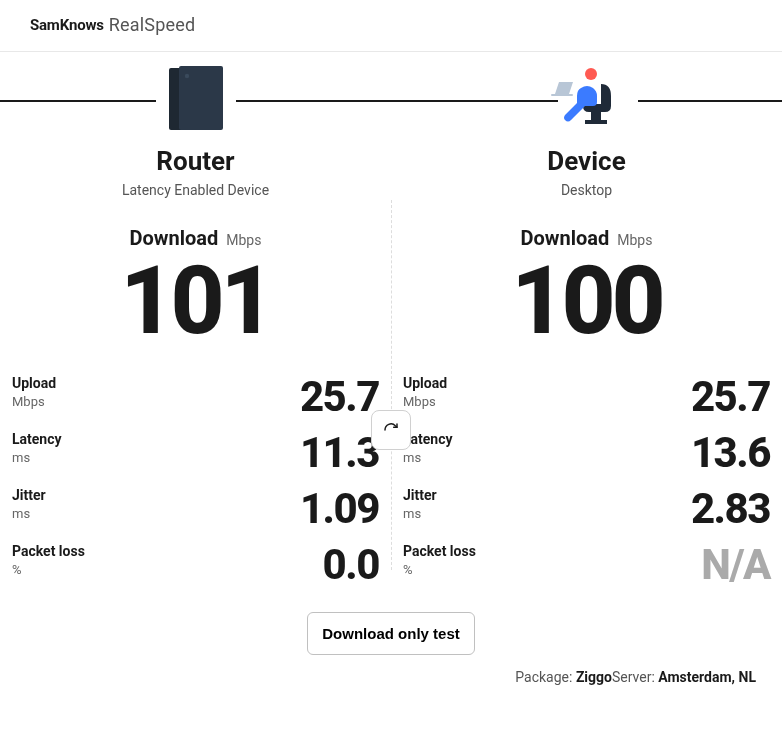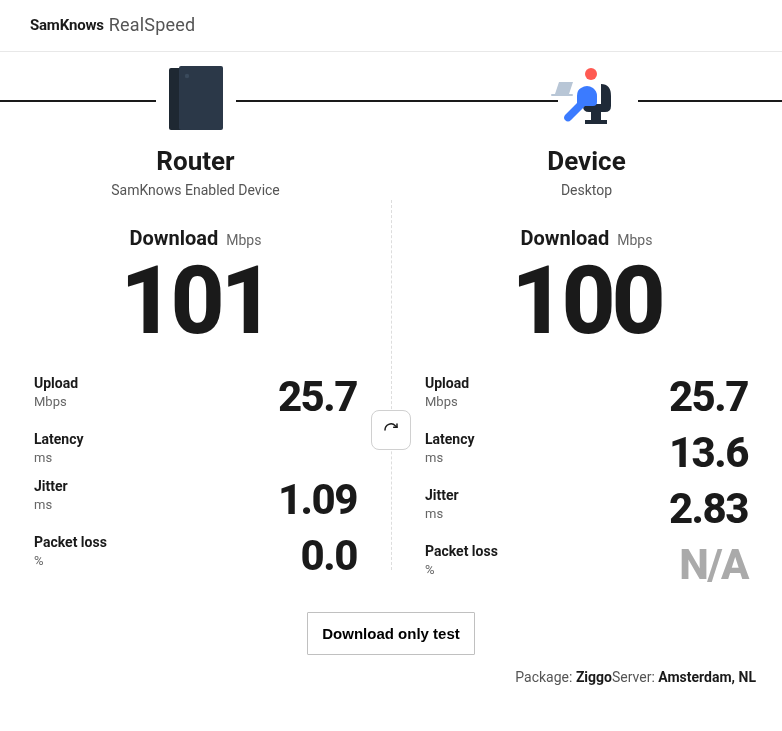--- a/index.html
+++ b/index.html
@@ -52,21 +52,21 @@
   .divider {
     position: absolute;
     left: 50%;
     top: 60px;
     bottom: 30px;
     width: 0;
     border-left: 1.5px dashed #ddd;
   }
   .col {
     width: 50%;
-    padding: 0 34px;
+    padding: 0 12px;
     text-align: center;
   }
   .icon-wrap {
     position: absolute;
     top: 14px;
     display: flex;
     justify-content: center;
     z-index: 2;
   }
   .icon-left { left: 0; width: 391px; }
@@ -113,21 +113,21 @@
   .metric-value.na { color: #aaa; }
 
   .footer-btn-row {
     display: flex;
     justify-content: center;
     margin-top: 12px;
   }
   .outline-btn {
     border: 1px solid #c0c0c0;
     background: #fff;
-    border-radius: 1px;
+    border-radius: 6px;
     padding: 12px 14px;
     font-size: 15px;
     font-weight: 600;
     cursor: pointer;
   }
   .footer-meta {
     display: flex;
     justify-content: flex-end;
     padding: 14px 26px 0 26px;
     font-size: 14px;
@@ -185,40 +185,41 @@
 
   <button class="refresh-btn">
     <svg width="16" height="16" viewBox="0 0 24 24" fill="none" stroke="#1a1a1a" stroke-width="2.2" stroke-linecap="round" stroke-linejoin="round">
       <path d="M3 12a9 9 0 0 1 15.5-6.3L21 8"></path>
       <polyline points="21 3 21 8 16 8"></polyline>
     </svg>
   </button>
 
   <div class="col">
     <div class="section-title">Router</div>
-    <div class="section-sub">SamKnows Enabled Device</div>
+    <div class="section-sub">Latency Enabled Device</div>
     <div class="dl-label-row">
       <span class="dl-label">Download</span>
       <span class="dl-unit">Mbps</span>
     </div>
     <div class="big-number">101</div>
 
     <div class="metrics">
       <div class="metric-row">
         <div class="metric-label-block">
           <span class="metric-label">Upload</span>
           <span class="metric-unit">Mbps</span>
         </div>
         <span class="metric-value">25.7</span>
       </div>
       <div class="metric-row">
         <div class="metric-label-block">
           <span class="metric-label">Latency</span>
           <span class="metric-unit">ms</span>
         </div>
+        <span class="metric-value">11.3</span>
       </div>
       <div class="metric-row">
         <div class="metric-label-block">
           <span class="metric-label">Jitter</span>
           <span class="metric-unit">ms</span>
         </div>
         <span class="metric-value">1.09</span>
       </div>
       <div class="metric-row">
         <div class="metric-label-block">

